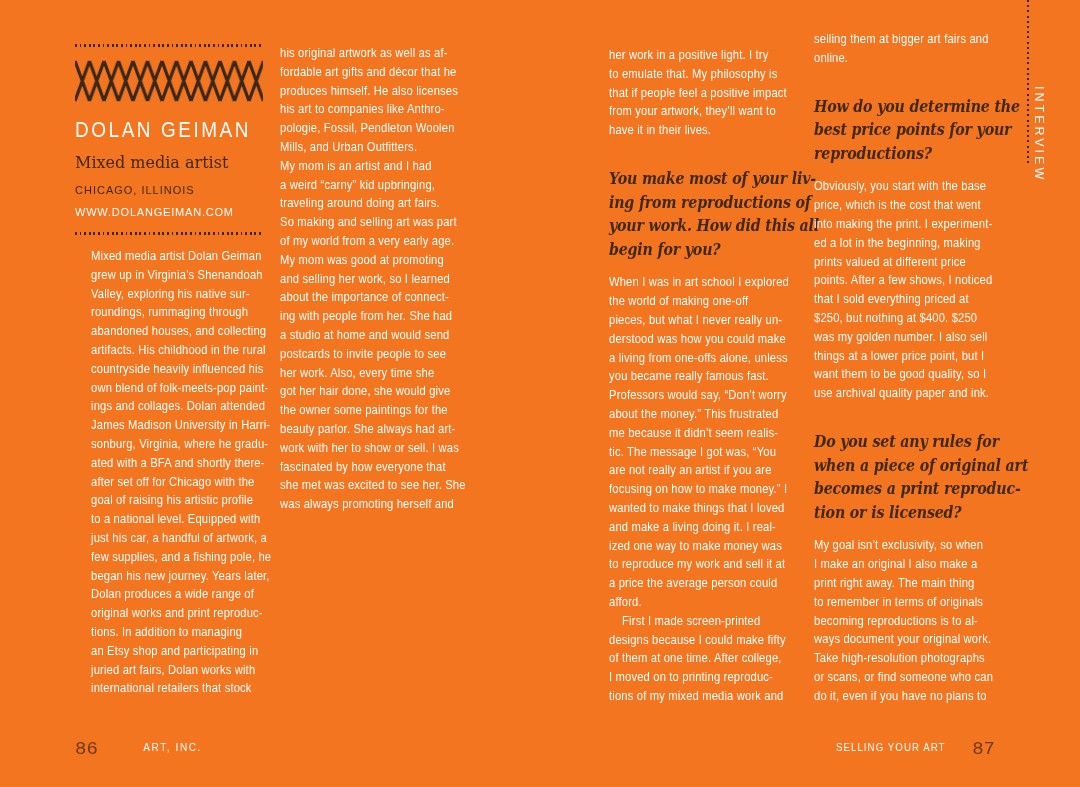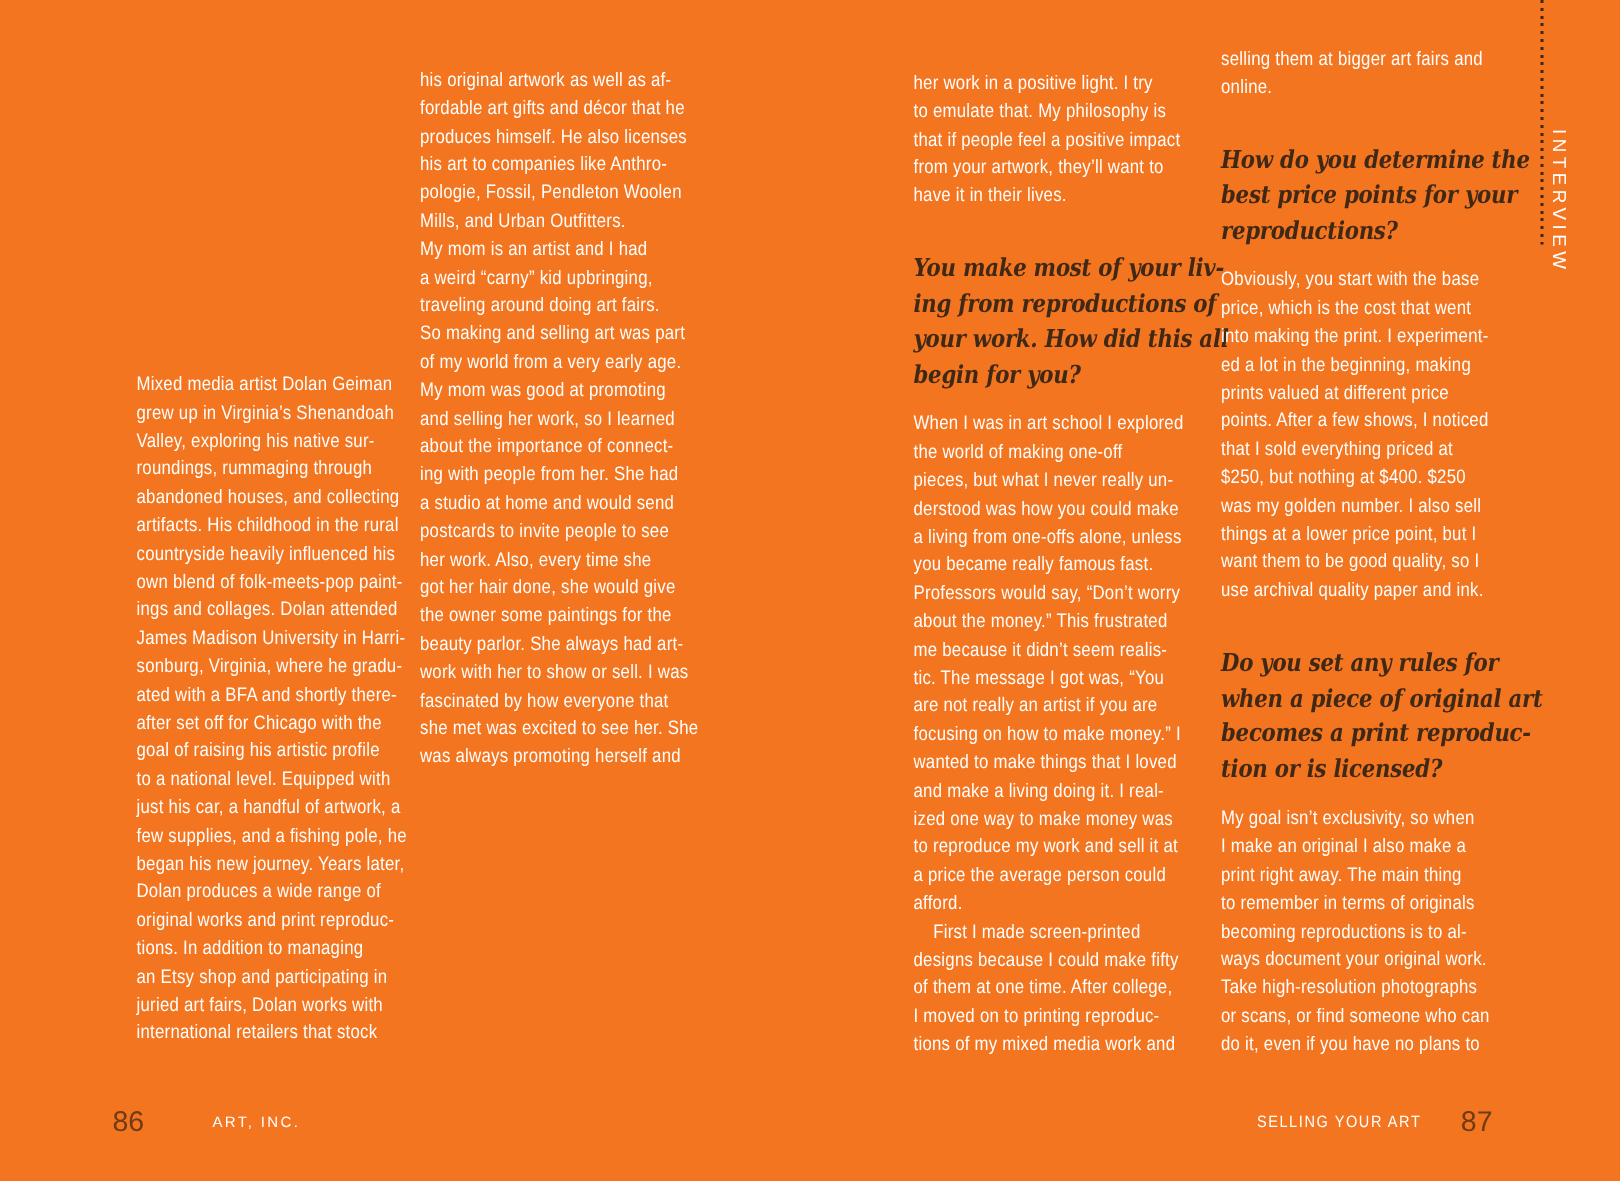--- a/index.html
+++ b/index.html
@@ -71,40 +71,56 @@
     position:absolute; left:1032px; top:86px;
     writing-mode:vertical-rl;
     color:#FFFFFF;
     font-size:12.5px; letter-spacing:3px;
   }
 
   
   .footer-left  { position:absolute; left:75px;  top:738px; }
   .footer-right { position:absolute; right:85px; top:738px; text-align:left; }
   .page-num {
-    font-family:Liberation Sans, sans-serif;
+    font-family:Liberation Mono, monospace;
     font-size:19px; color:#6E3B16; font-weight:400;
   }
   .book-title {
     margin-left:41px;
     font-size:10px; letter-spacing:1.6px; color:#FFFFFF;
     vertical-align:3px;
   }
   .chapter-title {
     margin-right:22px;
     font-size:11px; letter-spacing:1.2px; color:#FFFFFF;
     display:inline-block; transform:scaleX(0.88); transform-origin:100% 50%;
     vertical-align:3px;
   }
 </style>
 </head>
 <body>
 
 <div class="spread">
 
+  <aside class="profile">
+    <div class="rule top"></div>
+    <svg class="lattice" width="188" height="42" viewBox="0 0 188 42">
+      <defs>
+        <pattern id="xp" width="14.5" height="42" patternUnits="userSpaceOnUse">
+          <path d="M0 1 L14.5 41 M14.5 1 L0 41" stroke="#3A2719" stroke-width="3.2" fill="none"></path>
+        </pattern>
+      </defs>
+      <rect x="0" y="0" width="188" height="42" fill="url(#xp)"></rect>
+    </svg>
+    <h1 class="artist-name">DOLAN GEIMAN</h1>
+    <div class="artist-role">Mixed media artist</div>
+    <div class="artist-loc">CHICAGO, ILLINOIS</div>
+    <div class="artist-site">WWW.DOLANGEIMAN.COM</div>
+    <div class="rule bottom"></div>
+  </aside>
 
   <section class="col col-1">
       <div class="block body">
         <div class="line">Mixed media artist Dolan Geiman</div>
         <div class="line">grew up in Virginia’s Shenandoah</div>
         <div class="line">Valley, exploring his native sur-</div>
         <div class="line">roundings, rummaging through</div>
         <div class="line">abandoned houses, and collecting</div>
         <div class="line">artifacts. His childhood in the rural</div>
         <div class="line">countryside heavily influenced his</div>

